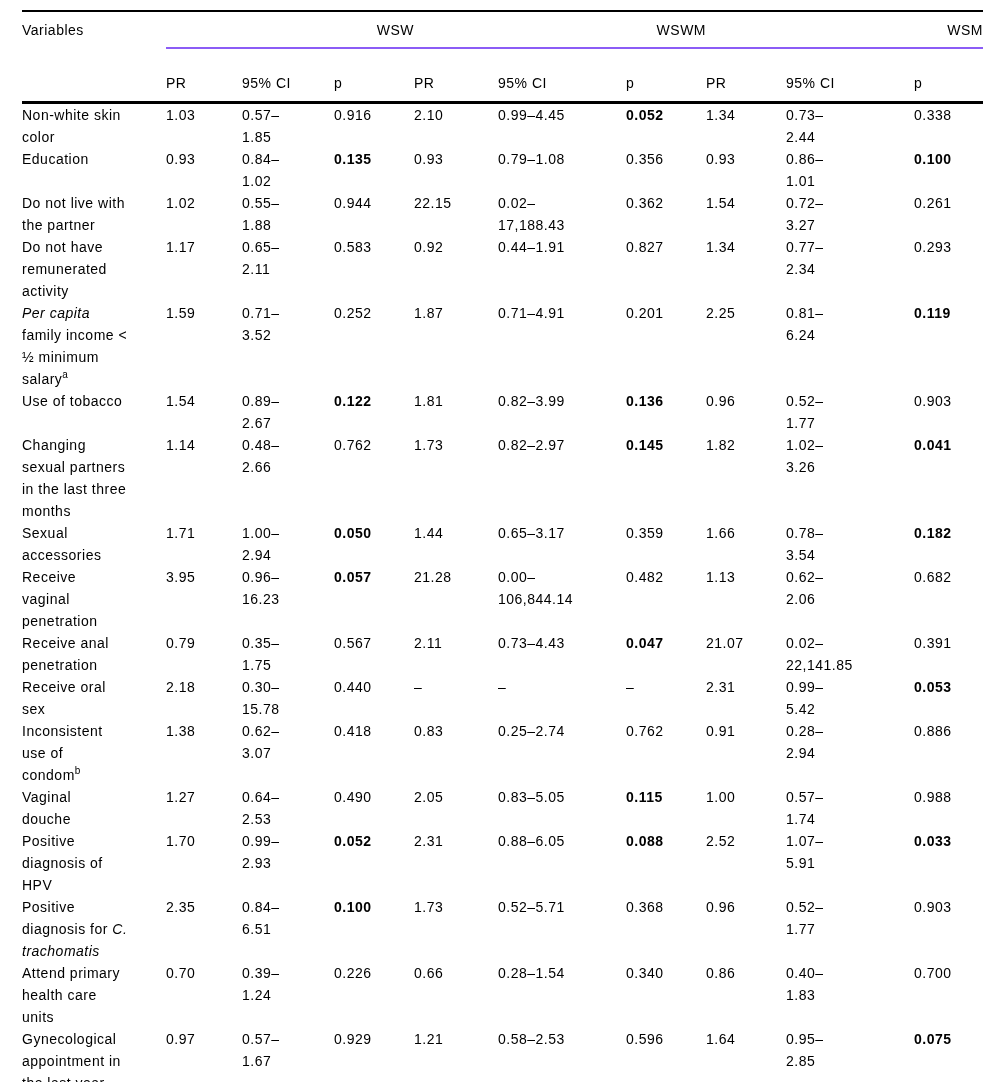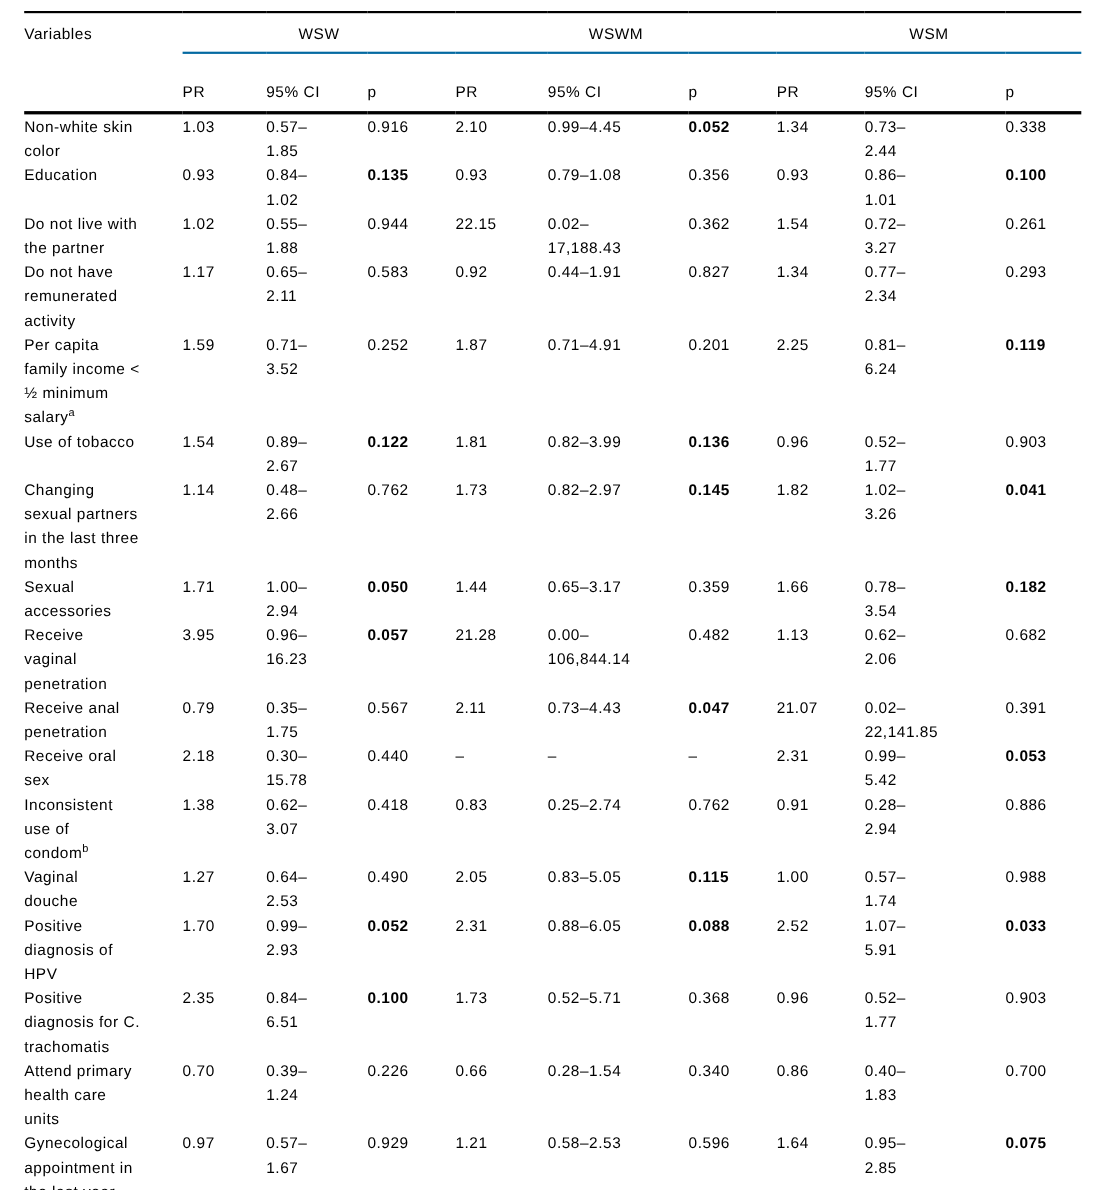--- a/index.html
+++ b/index.html
@@ -39,38 +39,39 @@
     font-weight: normal;
     text-align: left;
     vertical-align: bottom;
     padding: 0;
   }
   th.varhead {
     vertical-align: top;
     padding-top: 7px;
   }
   th.group {
-    text-align: center;
+    text-align: right;
     padding: 7px 0 6px 0;
-    border-bottom: 2px solid #0369a1;
+    border-bottom: 2px solid #8b5cf6;
   }
   th.sub {
     padding: 23px 0 7px 0;
   }
   td {
     vertical-align: top;
     padding: 0;
   }
   td.ci {
     white-space: pre-line;
   }
   td.b {
     font-weight: bold;
   }
   .it {
+    font-style: italic;
   }
   sup {
     font-size: 10px;
     line-height: 0;
     vertical-align: super;
   }
 </style>
 </head>
 <body>
 

